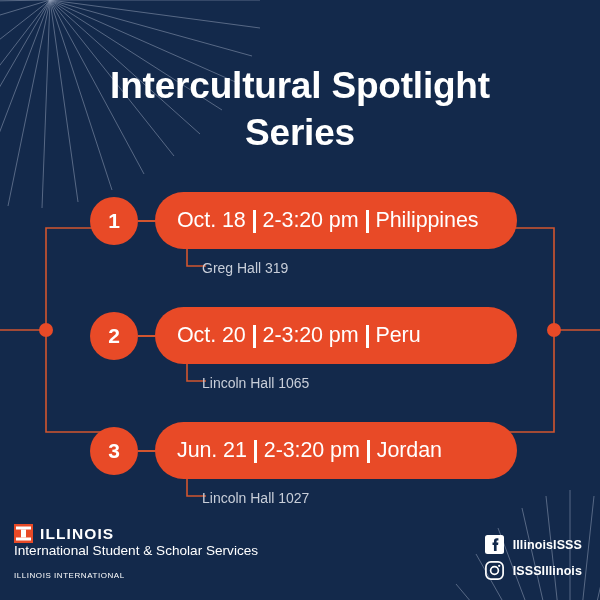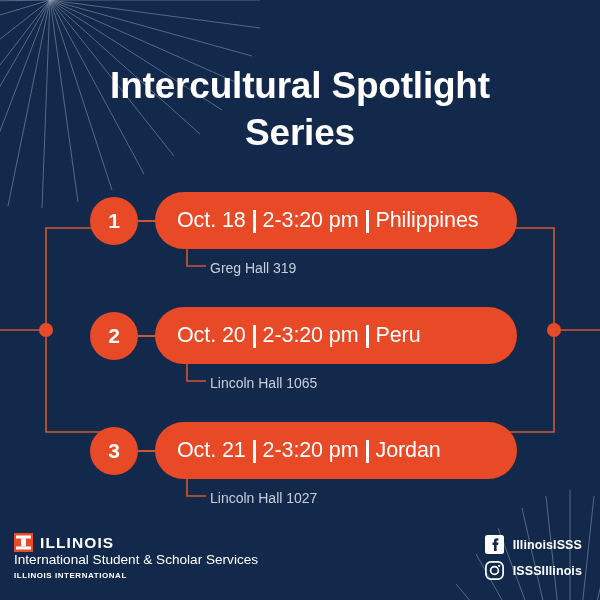--- a/index.html
+++ b/index.html
@@ -77,33 +77,33 @@
     background:#ffffff;
     margin:0 7px;
     flex:none;
     position:relative; top:1px;
   }
 
   .sub-wrap { position:absolute; left:186px; top:57px; height:36px; }
   .sub-elbow { position:absolute; left:0; top:0; }
   .sub-elbow path { stroke:#d2552f; stroke-width:1.6; fill:none; }
   .sub-label {
-    position:absolute; left:24px; top:11px;
+    position:absolute; left:16px; top:11px;
     color:#c8ced9;
     font-size:14px;
     white-space:nowrap;
   }
 
   
   #footer-logo { position:absolute; left:14px; bottom:20px; }
   .logo-row { display:flex; align-items:center; gap:7px; }
   .block-i { width:19px; height:19px; position:relative; flex:none; }
   .logo-word { color:#ffffff; font-size:15.5px; font-weight:bold; letter-spacing:1.1px; }
   .logo-sub { color:#ffffff; font-size:13.6px; margin-top:0; letter-spacing:0; }
-  .logo-tag { color:#ffffff; font-size:8px; font-weight:bold; letter-spacing:.55px; margin-top:4px; }
+  .logo-tag { color:#ffffff; font-size:8px; font-weight:normal; letter-spacing:.55px; margin-top:13px; }
 
   #social { position:absolute; right:18px; bottom:20px; }
   .social-row { display:flex; align-items:center; gap:9px; margin-bottom:7px; }
   .social-row:last-child { margin-bottom:0; }
   .social-icon { width:19px; height:19px; flex:none; }
   .social-handle { color:#ffffff; font-size:12.5px; font-weight:bold; letter-spacing:.1px; }
 </style>
 </head>
 <body>
 
@@ -215,21 +215,21 @@
     </div>
   </div>
 
   <div class="row" id="row-3">
     <div class="connector-stub"></div>
     <div class="num-circle">
       <span>3</span>
     </div>
     <div class="pill">
       <span class="txt">
-        <span>Oct. 21</span>
+        <span>Jun. 21</span>
         <span class="bar"></span>
         <span>2-3:20 pm</span>
         <span class="bar"></span>
         <span>Jordan</span>
       </span>
     </div>
     <div class="sub-wrap">
       <svg class="sub-elbow" width="22" height="24" viewBox="0 0 22 24">
         <path d="M 1 0 L 1 17 L 20 17"></path>
       </svg>

